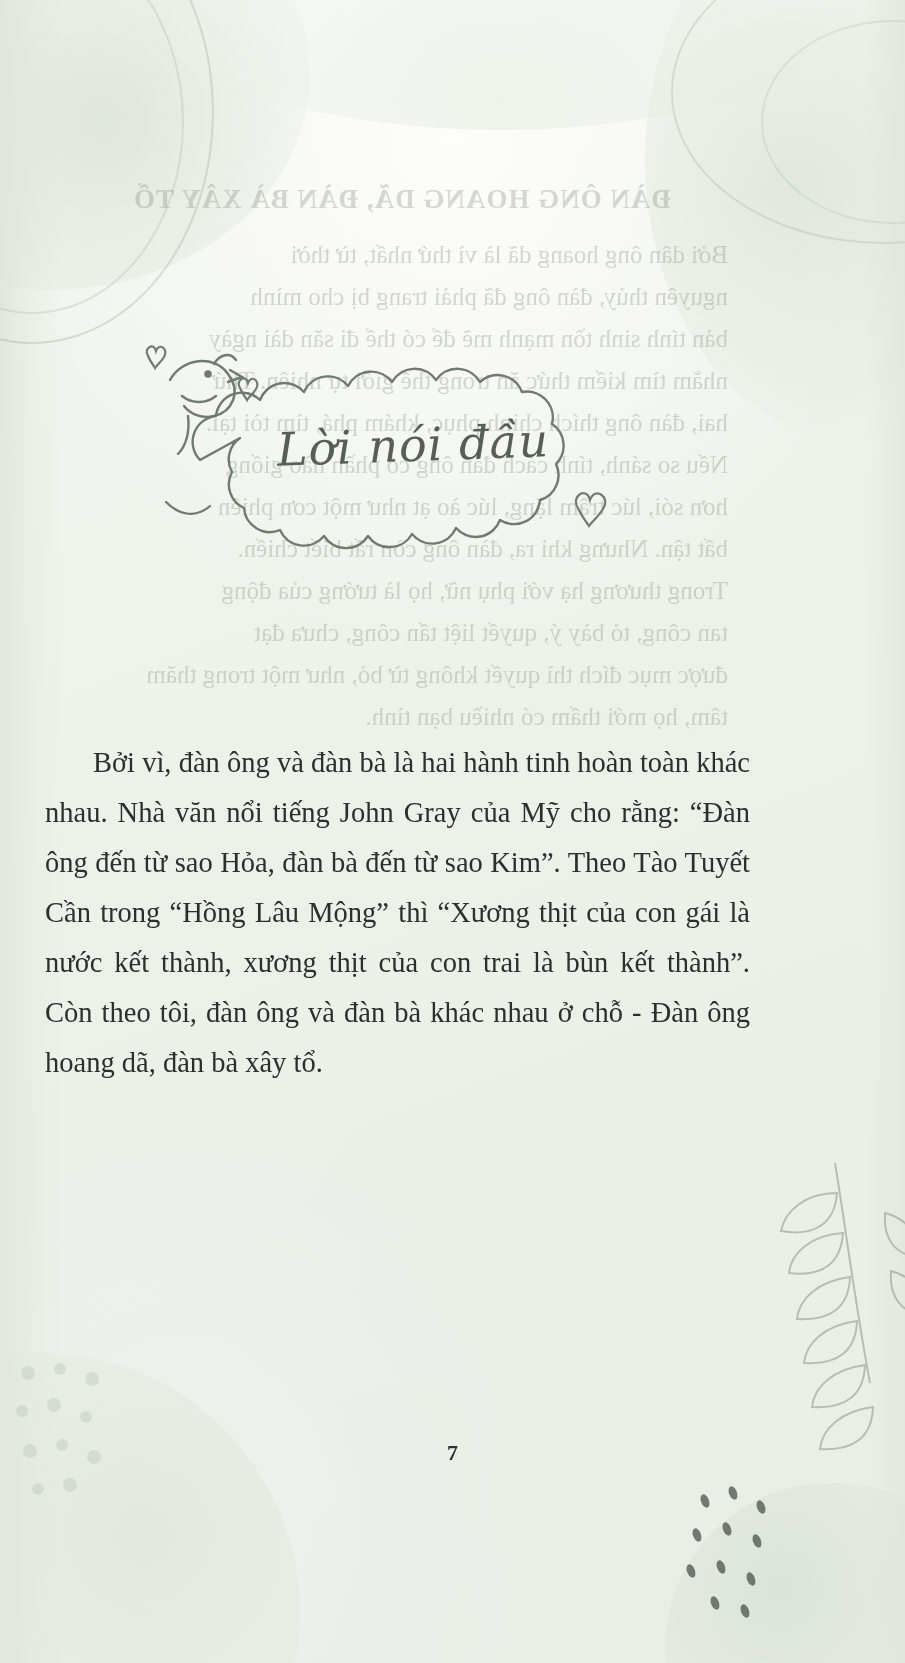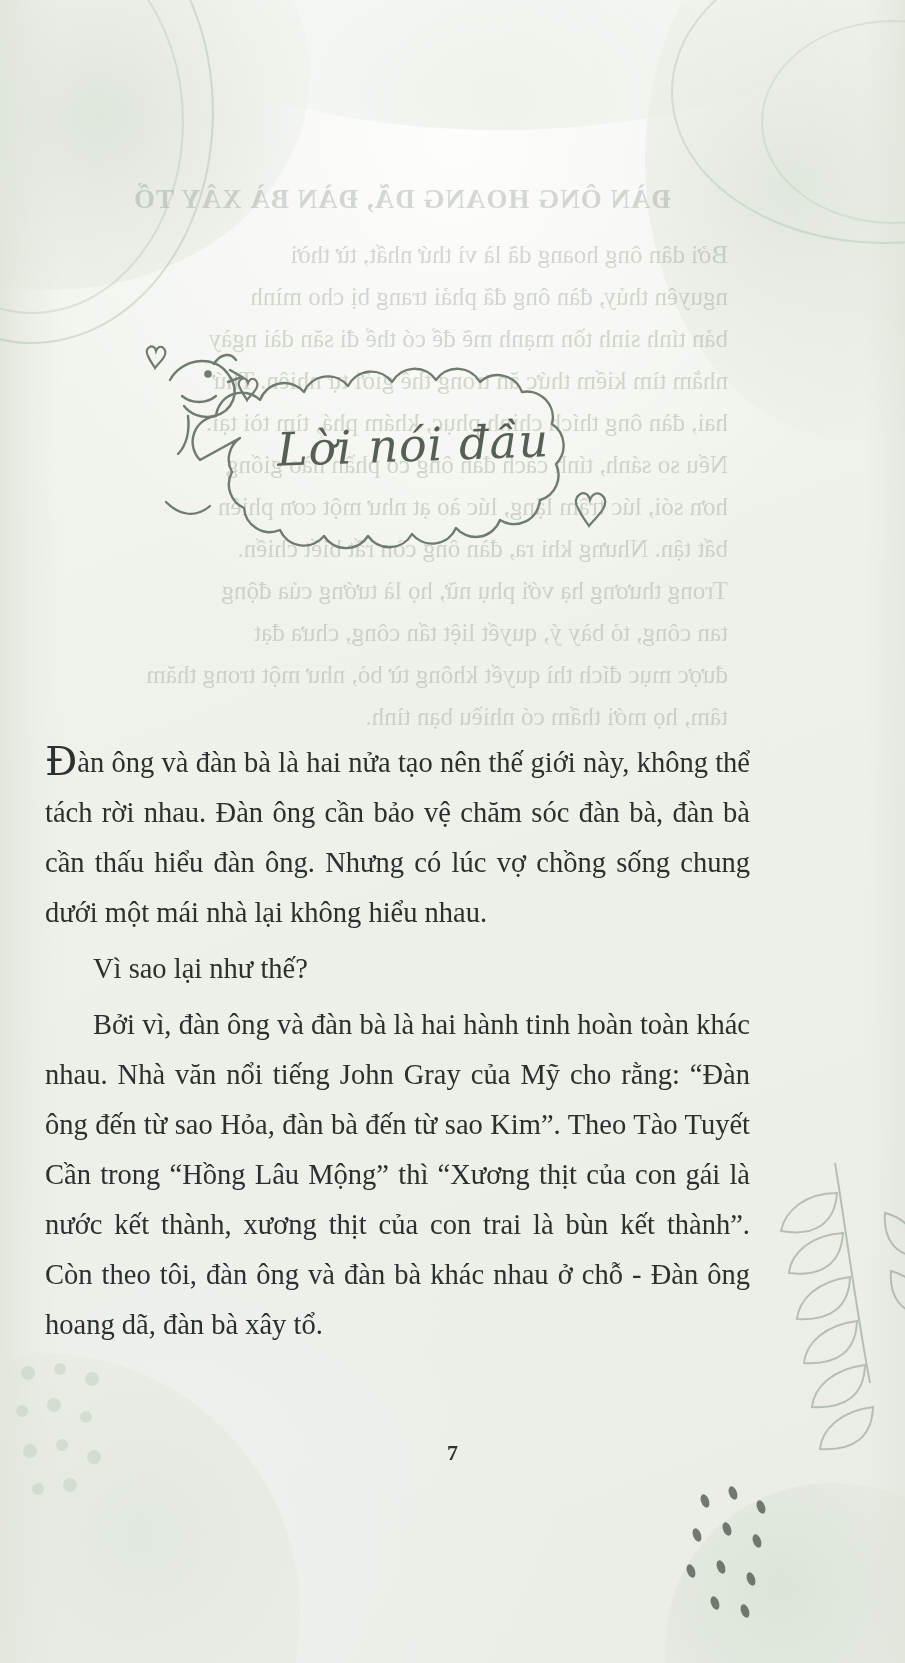--- a/index.html
+++ b/index.html
@@ -273,22 +273,20 @@
         <path d="M110 58 c-5 -8 6 -14 8 -5 c3 -9 13 -2 8 6 c-3 5 -8 9 -9 11 c-1 -2 -5 -7 -7 -12 z"></path>
         <path d="M448 178 c-8 -12 9 -22 12 -8 c5 -14 21 -3 13 9 c-5 8 -12 14 -14 17 c-2 -3 -8 -11 -11 -18 z"></path>
       </g>
 
       <path d="M36 172 c14 14 30 16 44 4" stroke="#6f7a70" stroke-width="2.2" fill="none" stroke-linecap="round"></path>
     </svg>
     <div class="heading-title">Lời nói đầu</div>
   </div>
 
   <div id="body-text">
-    <p class="dropcap-line"><span class="dropcap">Đ</span><span>àn ông và đàn bà là hai nửa tạo nên thế giới này, không thể tách rời nhau. Đàn ông cần bảo vệ chăm sóc đàn bà, đàn bà cần thấu hiểu đàn ông. Nhưng có lúc vợ chồng sống chung dưới một mái nhà lại không hiểu nhau.</span></p>
-    <p class="indent">Vì sao lại như thế?</p>
     <p class="indent">Bởi vì, đàn ông và đàn bà là hai hành tinh hoàn toàn khác nhau. Nhà văn nổi tiếng John Gray của Mỹ cho rằng: “Đàn ông đến từ sao Hỏa, đàn bà đến từ sao Kim”. Theo Tào Tuyết Cần trong “Hồng Lâu Mộng” thì “Xương thịt của con gái là nước kết thành, xương thịt của con trai là bùn kết thành”. Còn theo tôi, đàn ông và đàn bà khác nhau ở chỗ - Đàn ông hoang dã, đàn bà xây tổ.</p>
   </div>
 
   <div id="page-number">7</div>
 
   <div id="blob-bottom-right"></div>
 
   <svg id="leaves" viewBox="0 0 230 360" fill="none">
     <g stroke="#8b978a" stroke-width="2" fill="none">
       <path d="M150 10 C160 70 170 150 185 230"></path>

